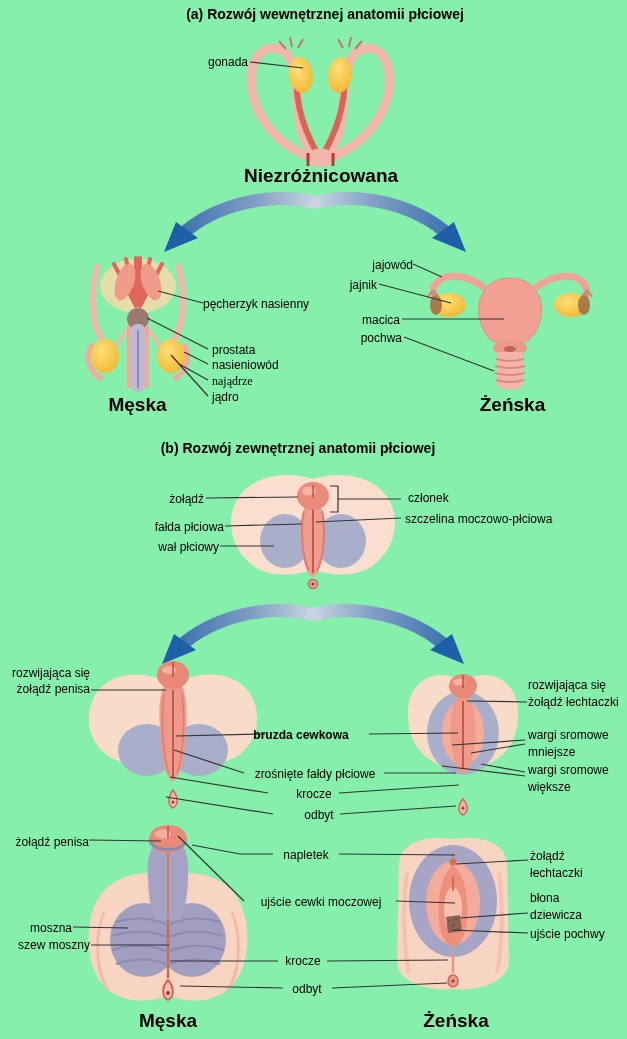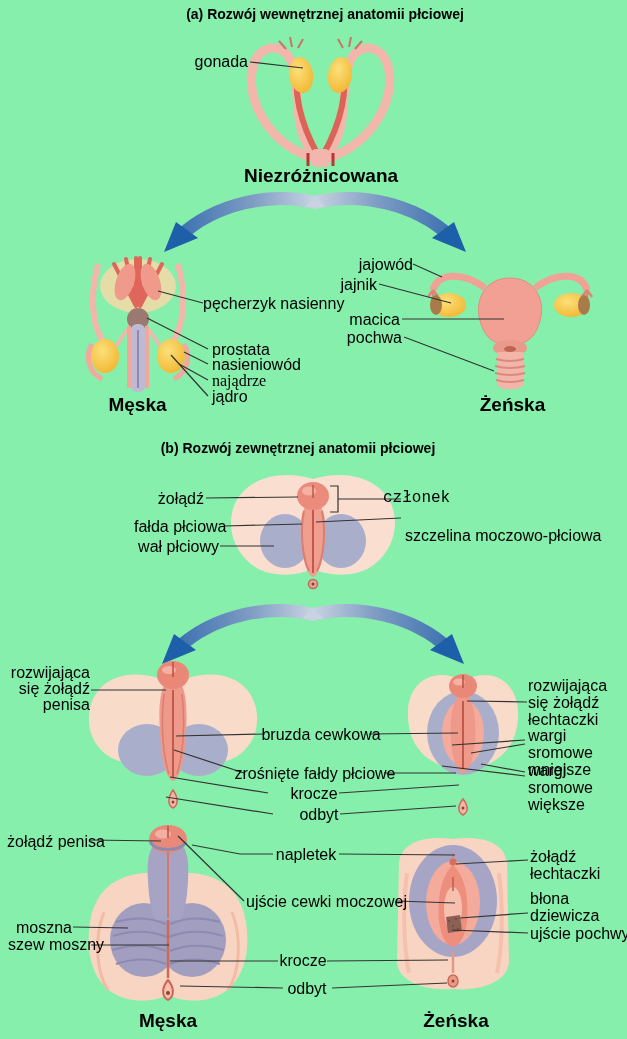--- a/index.html
+++ b/index.html
@@ -1,20 +1,20 @@
 <!DOCTYPE html>
 <html><head>
 <meta charset="utf-8">
 <style>
   html,body{margin:0;padding:0;background:#fff;}
   #canvas{
     position:relative;width:627px;height:1039px;background:#86efac;
     font-family:"Liberation Sans","DejaVu Sans",sans-serif;color:#000;overflow:hidden;padding-left:22px;
   }
-  .lbl{position:absolute;font-size:16px;line-height:16px;white-space:nowrap;}
+  .lbl{position:absolute;font-size:12px;line-height:16px;white-space:nowrap;}
   .lbl.wrap{white-space:normal;}
   .lbl.r{text-align:right;}
   .lbl.c{text-align:center;}
   .title{position:absolute;font-size:14px;font-weight:bold;text-align:center;white-space:nowrap;}
   .caption{position:absolute;font-size:19px;font-weight:bold;text-align:center;white-space:nowrap;}
   svg{position:absolute;overflow:visible;}
   #leaders{left:0;top:0;pointer-events:none;}
 </style>
 </head>
 <body>
@@ -301,27 +301,27 @@
   <div class="lbl" style="left:212px;top:342px;">prostata</div>
   <div class="lbl" style="left:212px;top:357px;">nasieniowód</div>
   <div class="lbl" style="left:212px;top:373px;font-family:Liberation Serif, serif;">najądrze</div>
   <div class="lbl" style="left:212px;top:389px;">jądro</div>
   <div class="lbl r" style="left:333px;top:257px;width:80px;">jajowód</div>
   <div class="lbl r" style="left:297px;top:277px;width:80px;">jajnik</div>
   <div class="lbl r" style="left:320px;top:312px;width:80px;">macica</div>
   <div class="lbl r" style="left:322px;top:330px;width:80px;">pochwa</div>
 
   <div class="lbl r" style="left:140px;top:491px;width:64px;">żołądź</div>
-  <div class="lbl" style="left:383px;top:490px;font-family:Liberation Mono, monospace;">członek</div>
+  <div class="lbl" style="left:408px;top:490px;">członek</div>
   <div class="lbl r" style="left:134px;top:519px;width:90px;">fałda płciowa</div>
-  <div class="lbl" style="left:405px;top:528px;">szczelina moczowo-płciowa</div>
+  <div class="lbl" style="left:405px;top:511px;">szczelina moczowo-płciowa</div>
   <div class="lbl r" style="left:129px;top:539px;width:90px;">wał płciowy</div>
 
   <div class="lbl r wrap" style="left:8px;top:665px;width:82px;">rozwijająca się żołądź penisa</div>
-  <div class="lbl c" style="left:260px;top:727px;width:122px;">bruzda cewkowa</div>
+  <div class="lbl c" style="left:240px;top:727px;width:122px;font-weight:bold;">bruzda cewkowa</div>
   <div class="lbl c" style="left:234px;top:766px;width:162px;">zrośnięte fałdy płciowe</div>
   <div class="lbl c" style="left:269px;top:786px;width:90px;">krocze</div>
   <div class="lbl c" style="left:274px;top:807px;width:90px;">odbyt</div>
   <div class="lbl wrap" style="left:528px;top:677px;width:98px;line-height:17px;">rozwijająca się żołądź łechtaczki</div>
   <div class="lbl wrap" style="left:528px;top:727px;width:95px;line-height:17px;">wargi sromowe mniejsze</div>
   <div class="lbl wrap" style="left:528px;top:762px;width:95px;line-height:17px;">wargi sromowe większe</div>
 
   <div class="lbl r" style="left:7px;top:834px;width:82px;">żołądź penisa</div>
   <div class="lbl c" style="left:256px;top:847px;width:100px;">napletek</div>
   <div class="lbl c" style="left:246px;top:894px;width:150px;">ujście cewki moczowej</div>

